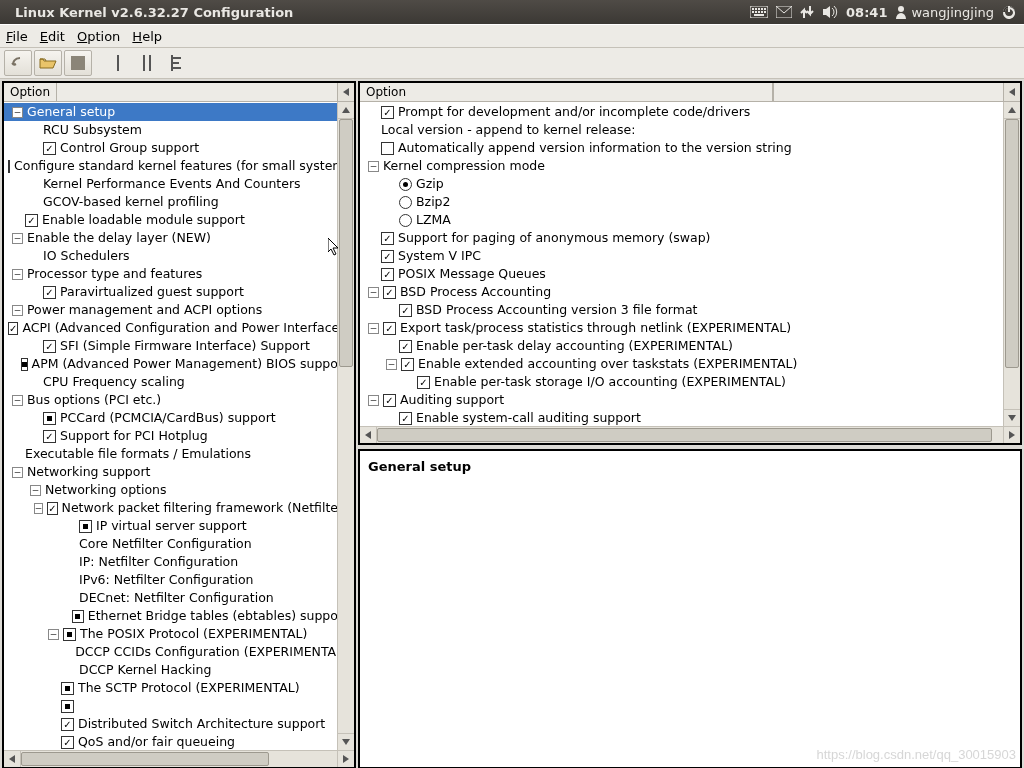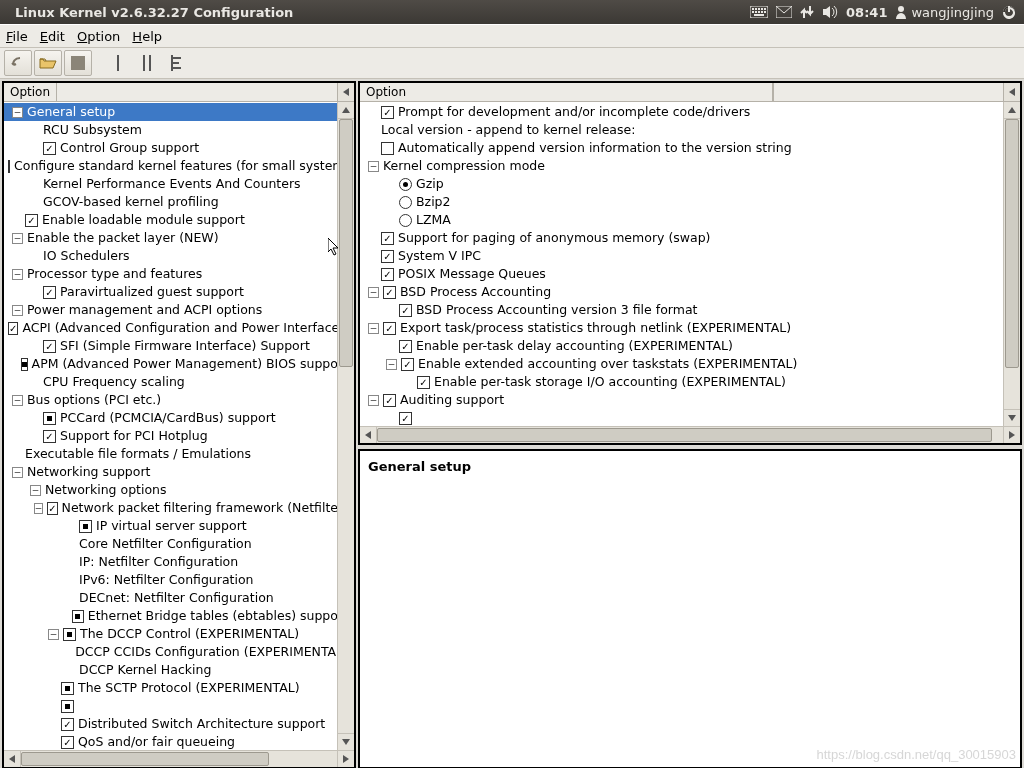--- a/index.html
+++ b/index.html
@@ -211,21 +211,21 @@
     </div>
           <div class="row">
       <span class="ind" style="width:8px"></span>
       <span class="twist blank"></span>
             <span class="cb">✓</span>
             <span class="lbl">Enable loadable module support</span>
     </div>
           <div class="row">
       <span class="ind" style="width:8px"></span>
       <span class="twist">−</span>
-            <span class="lbl">Enable the packet layer (NEW)</span>
+            <span class="lbl">Enable the delay layer (NEW)</span>
     </div>
           <div class="row">
       <span class="ind" style="width:26px"></span>
       <span class="twist blank"></span>
             <span class="lbl">IO Schedulers</span>
     </div>
           <div class="row">
       <span class="ind" style="width:8px"></span>
       <span class="twist">−</span>
             <span class="lbl">Processor type and features</span>
@@ -341,21 +341,21 @@
               <span class="dot" style="border-radius:0;width:5px;height:5px"></span>
             </span>
             <span class="lbl">Ethernet Bridge tables (ebtables) support</span>
     </div>
           <div class="row">
       <span class="ind" style="width:44px"></span>
       <span class="twist">−</span>
             <span class="cb">
               <span class="dot" style="border-radius:0;width:5px;height:5px"></span>
             </span>
-            <span class="lbl">The DCCP Control (EXPERIMENTAL)</span>
+            <span class="lbl">The POSIX Protocol (EXPERIMENTAL)</span>
     </div>
           <div class="row">
       <span class="ind" style="width:62px"></span>
       <span class="twist blank"></span>
             <span class="lbl">DCCP CCIDs Configuration (EXPERIMENTAL)</span>
     </div>
           <div class="row">
       <span class="ind" style="width:62px"></span>
       <span class="twist blank"></span>
             <span class="lbl">DCCP Kernel Hacking</span>
@@ -523,20 +523,21 @@
             <div class="row">
       <span class="ind" style="width:8px"></span>
       <span class="twist">−</span>
               <span class="cb">✓</span>
               <span class="lbl">Auditing support</span>
     </div>
             <div class="row">
       <span class="ind" style="width:26px"></span>
       <span class="twist blank"></span>
               <span class="cb">✓</span>
+              <span class="lbl">Enable system-call auditing support</span>
     </div>
           </div>
         <div class="vsb">
           <div class="arr">
               <span class="tri up"></span>
             </div>
           <div class="track">
               <div class="thumb" style="top:0;height:85%"></div>
             </div>
           <div class="arr bot">

